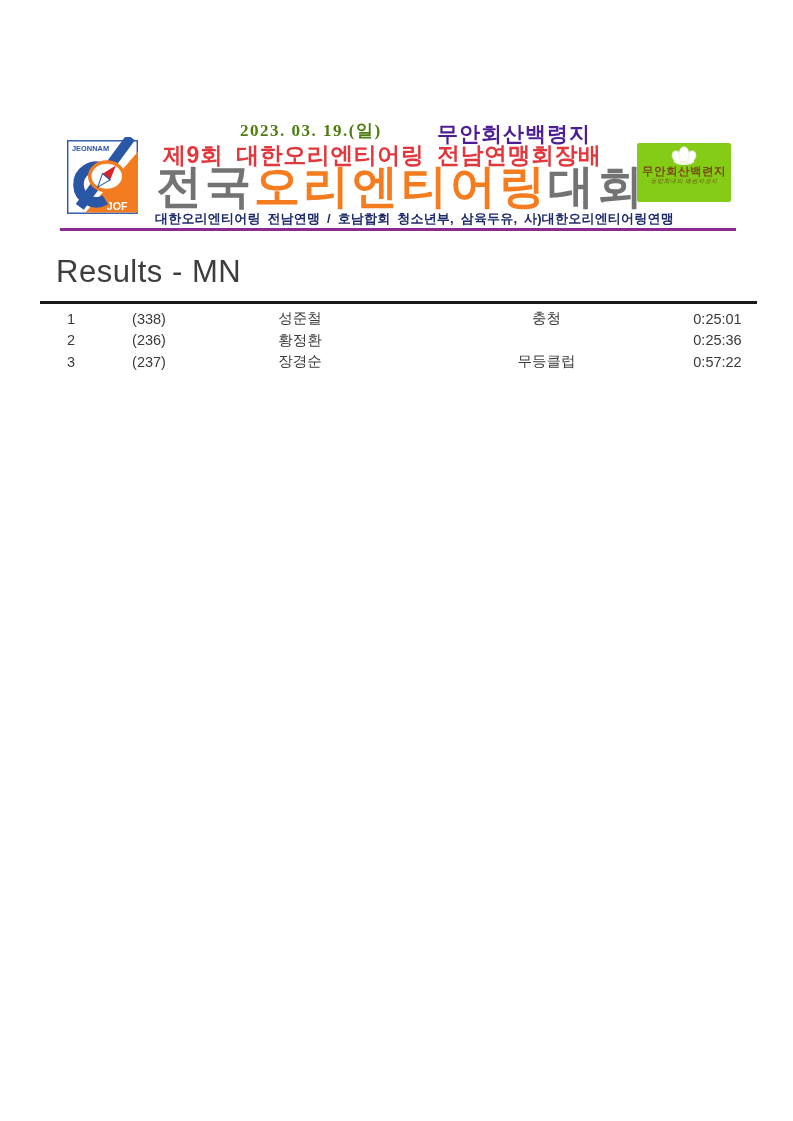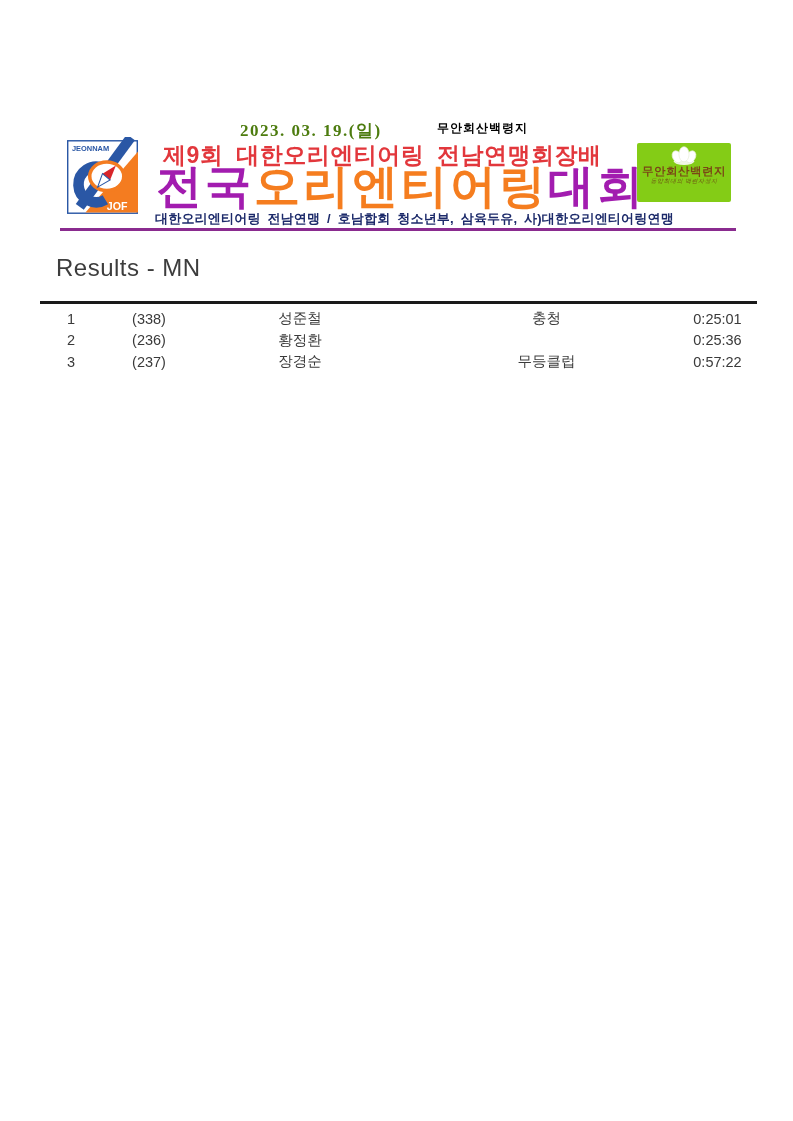--- a/index.html
+++ b/index.html
@@ -11,50 +11,50 @@
 
   
   .jof-logo { left:67px; top:137px; width:71px; height:80px; }
   .jof-logo svg { display:block; width:100%; height:100%; }
 
   .event-date {
     left:240px; top:119px; font-family:"Liberation Serif", serif;
     font-size:17px; font-weight:700; color:#4d7c0f; letter-spacing:1.5px; white-space:nowrap;
   }
   .event-venue {
-    left:437px; top:120px; font-size:12px; font-weight:800; color:#000000;
+    left:437px; top:120px; font-size:21px; font-weight:800; color:#4c1d95;
     letter-spacing:1px; white-space:nowrap;
   }
   .title-line1 {
     left:163px; top:140px; font-size:23px; font-weight:700; color:#e2373c;
     letter-spacing:0.5px; word-spacing:6px; white-space:nowrap;
   }
   .title-main {
     left:156px; top:163px; font-size:46px; font-weight:900; line-height:1;
     letter-spacing:3px; white-space:nowrap;
   }
-  .title-main .navy { color:#a21caf; }
+  .title-main .navy { color:#737373; }
   .title-main .orange { color:#f57d1f; }
   .subtitle {
     left:155px; top:210px; font-size:13px; font-weight:700; color:#1c2a6a;
     letter-spacing:0.2px; word-spacing:3px; white-space:nowrap;
   }
   .divider-purple { left:60px; top:228px; width:676px; height:3px; background:#8a2b8f; }
 
   .lotus-logo {
     left:637px; top:143px; width:94px; height:59px; background:#84cc16;
     text-align:center; border-radius:2px;
   }
   .lotus-logo svg { display:block; margin:3px auto 0 auto; width:38px; height:19px; }
   .lotus-title { font-size:11.5px; font-weight:800; color:#7a4716; line-height:12px; letter-spacing:0.5px; }
   .lotus-tagline { font-size:6px; font-style:italic; color:#6e5c14; line-height:9px; letter-spacing:0.5px; }
 
   
   .results-heading {
-    left:56px; top:254px; font-size:24px; font-weight:400; color:#3d3d3d;
+    left:56px; top:254px; font-size:31px; font-weight:400; color:#3d3d3d;
     letter-spacing:0.5px; white-space:nowrap;
   }
   .rule-black { left:40px; top:301px; width:717px; height:3px; background:#1a1a1a; }
   .results-table { left:40px; top:308px; width:717px; }
   .result-row {
     display:grid; grid-template-columns:35px 38px 72px 230px 263px 1fr;
     height:21.5px; align-items:center; font-size:14.5px; color:#3a3a3a;
   }
   .c-rank { text-align:right; }
   .c-num, .c-name, .c-club, .c-time { text-align:center; }

